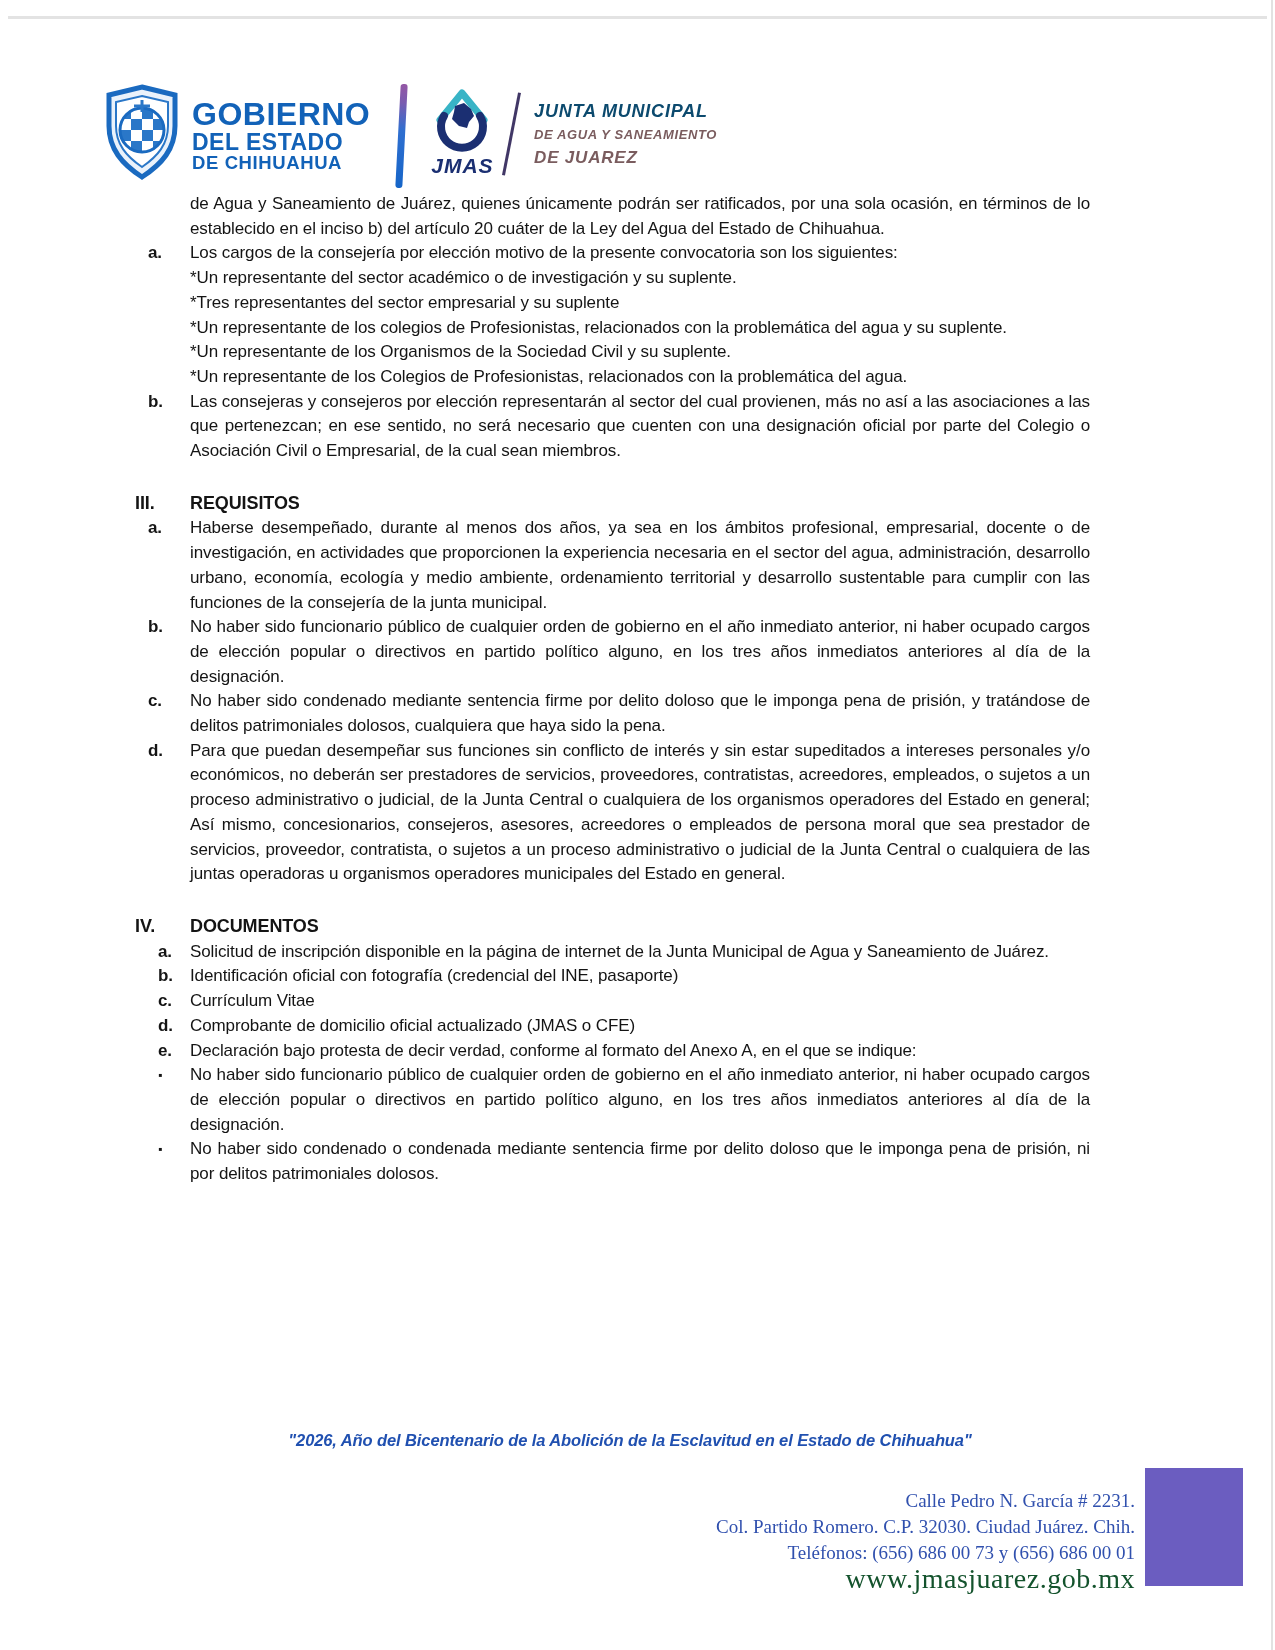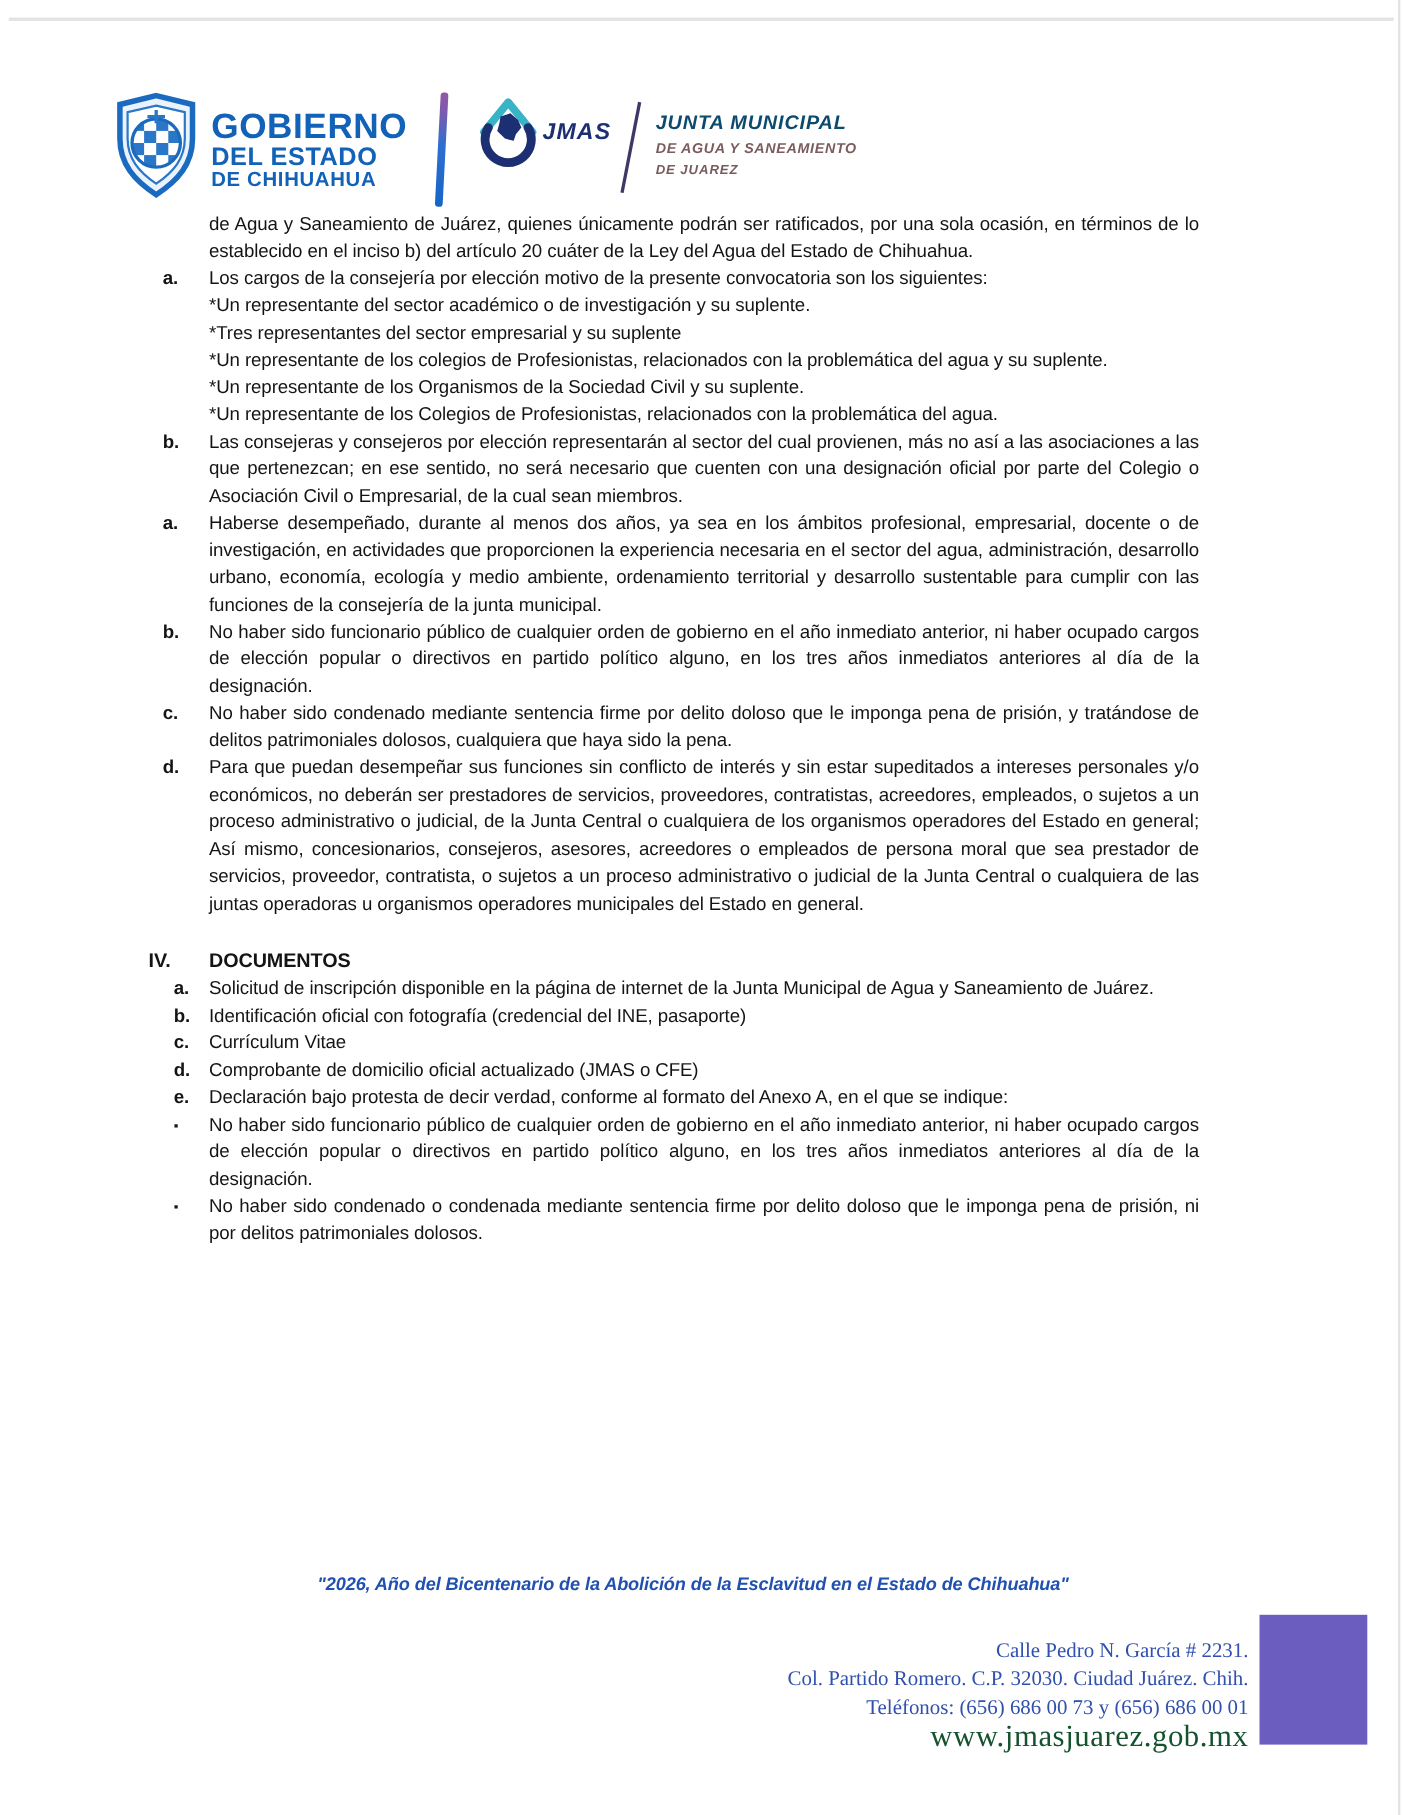--- a/index.html
+++ b/index.html
@@ -13,28 +13,28 @@
   
   .header{position:absolute;top:84px;left:104px;height:110px;display:flex;align-items:flex-start;}
   .shield{width:76px;height:96px;}
   .gob-text{margin-left:12px;margin-top:14px;line-height:1.02;color:#1262b8;font-weight:bold;}
   .gob-l1{font-size:32px;letter-spacing:.5px;}
   .gob-l2{font-size:23px;letter-spacing:.5px;}
   .gob-l3{font-size:18.5px;letter-spacing:.6px;}
   .sep-bar{margin-left:28px;margin-top:0px;width:7px;height:104px;border-radius:3px;
     background:linear-gradient(to bottom,#9457a5 0%,#7a5cb0 18%,#2f6fd0 45%,#1565c8 100%);
     transform:rotate(3deg);}
-  .jmas-block{margin-left:26px;margin-top:2px;display:flex;flex-direction:row;align-items:center;}
+  .jmas-block{margin-left:26px;margin-top:2px;display:flex;flex-direction:column;align-items:center;}
   .jmas-icon{width:62px;height:68px;}
   .jmas-label{font-size:21px;font-weight:bold;font-style:italic;color:#1b2f72;letter-spacing:1px;margin-top:0px;}
   .sep-line{margin-left:16px;margin-top:8px;width:2.5px;height:84px;background:#413766;transform:rotate(11deg);}
   .junta-text{margin-left:22px;margin-top:14px;line-height:1.5;font-style:italic;font-weight:bold;}
   .junta-l1{font-size:18px;color:#0c4a6e;letter-spacing:.8px;}
   .junta-l2{font-size:13px;color:#7a5c5e;letter-spacing:.6px;}
-  .junta-l3{font-size:12px;color:#7a5c5e;letter-spacing:.8px;}
+  .junta-l3{font-size:17px;color:#7a5c5e;letter-spacing:.8px;}
 
   
   .doc{position:absolute;top:192px;left:190px;width:900px;font-size:17px;line-height:24.7px;letter-spacing:-0.1px;}
   .para{text-align:justify;}
   .sec-head{display:flex;font-weight:bold;font-size:18px;margin-top:40px;margin-bottom:1px;}
   .sec-head.tight{margin-top:27px;}
   .sec-num{flex:0 0 55px;margin-left:-55px;}
   .li{display:flex;}
   .li-label{flex:0 0 42px;margin-left:-42px;font-weight:bold;}
   .sec-iv .li-label{flex:0 0 32px;margin-left:-32px;}
@@ -114,20 +114,24 @@
         <div class="li-line">*Un representante de los Colegios de Profesionistas, relacionados con la problemática del agua.</div>
       </div>
     </div>
     <div class="li">
       <span class="li-label">b.</span>
       <div class="li-body">
         <div class="li-line">Las consejeras y consejeros por elección representarán al sector del cual provienen, más no así a las asociaciones a las que pertenezcan; en ese sentido, no será necesario que cuenten con una designación oficial por parte del Colegio o Asociación Civil o Empresarial, de la cual sean miembros.</div>
       </div>
     </div>
 
+    <div class="sec-head tight">
+      <span class="sec-num">III.</span>
+      <span>REQUISITOS</span>
+    </div>
     <div class="li">
       <span class="li-label">a.</span>
       <div class="li-body">
         <div class="li-line">Haberse desempeñado, durante al menos dos años, ya sea en los ámbitos profesional, empresarial, docente o de investigación, en actividades que proporcionen la experiencia necesaria en el sector del agua, administración, desarrollo urbano, economía, ecología y medio ambiente, ordenamiento territorial y desarrollo sustentable para cumplir con las funciones de la consejería de la junta municipal.</div>
       </div>
     </div>
     <div class="li">
       <span class="li-label">b.</span>
       <div class="li-body">
         <div class="li-line">No haber sido funcionario público de cualquier orden de gobierno en el año inmediato anterior, ni haber ocupado cargos de elección popular o directivos en partido político alguno, en los tres años inmediatos anteriores al día de la designación.</div>

